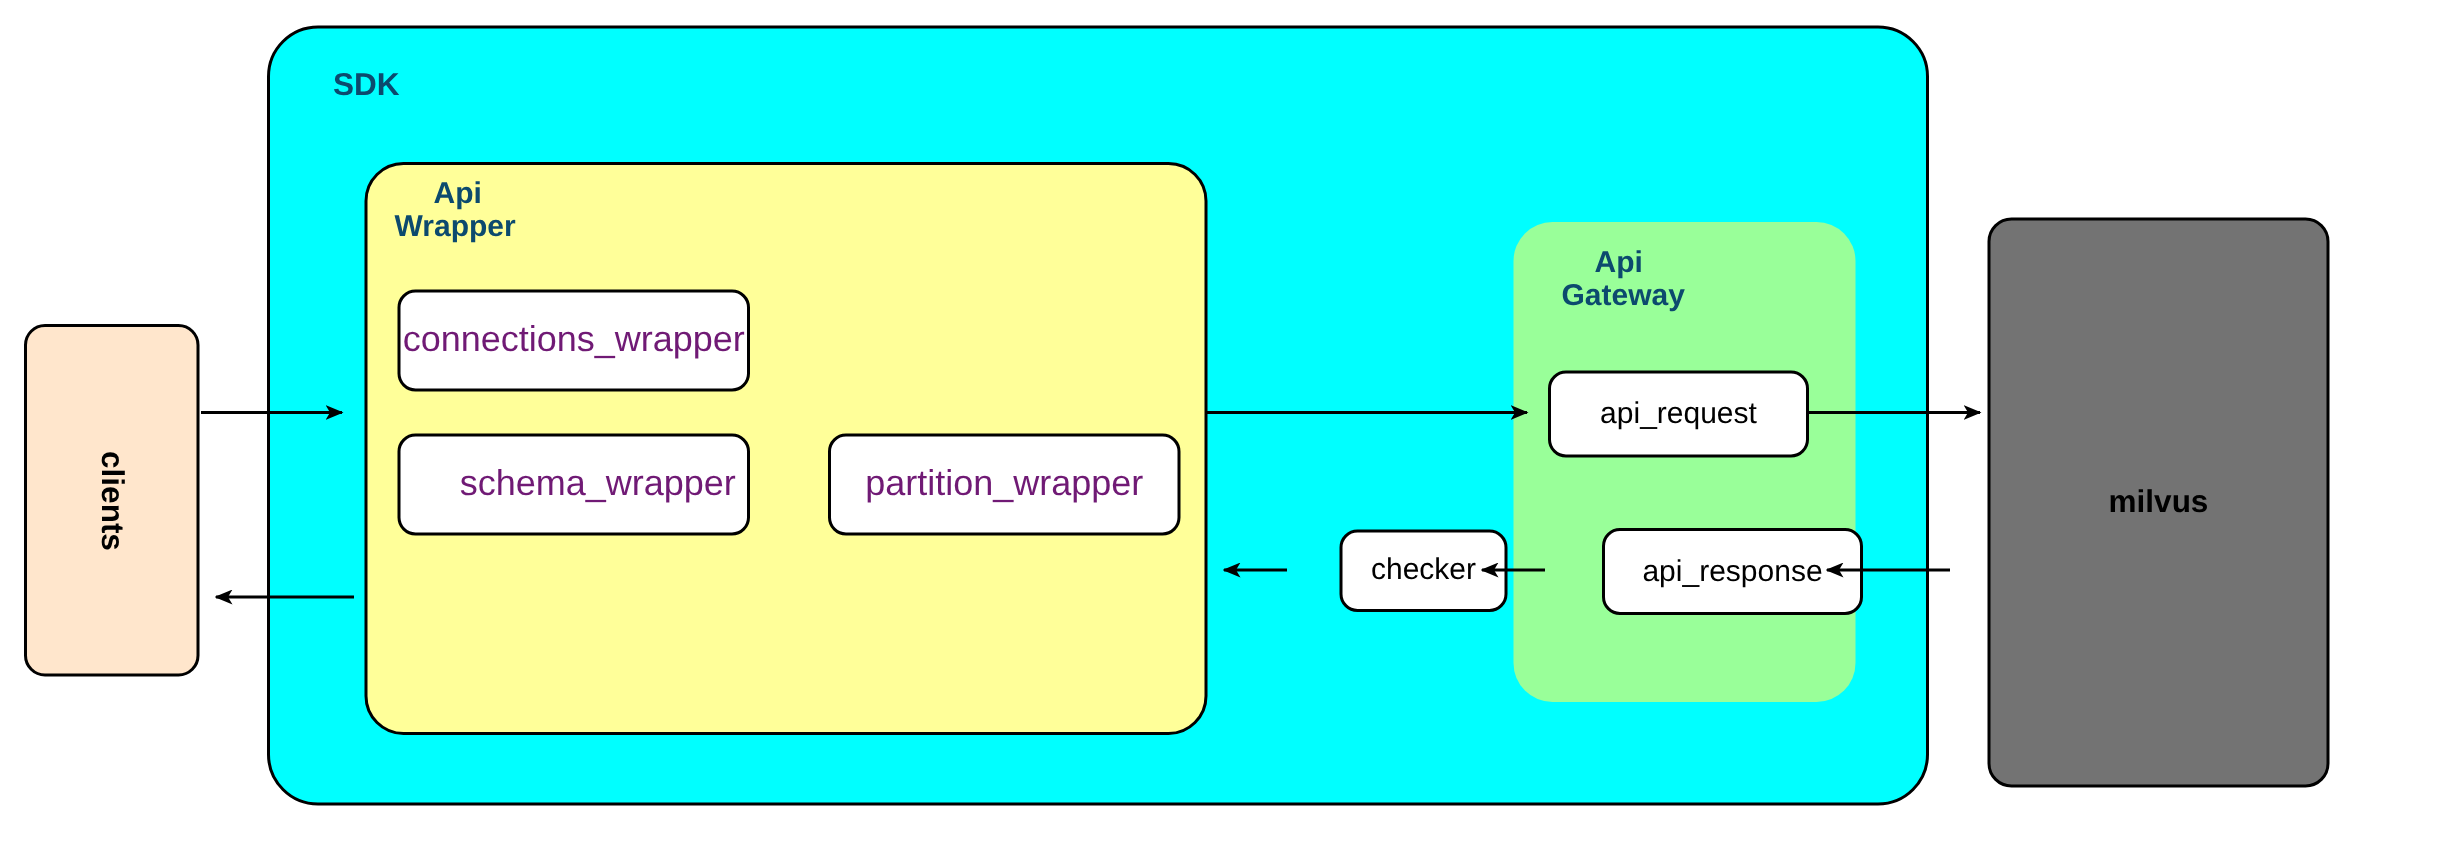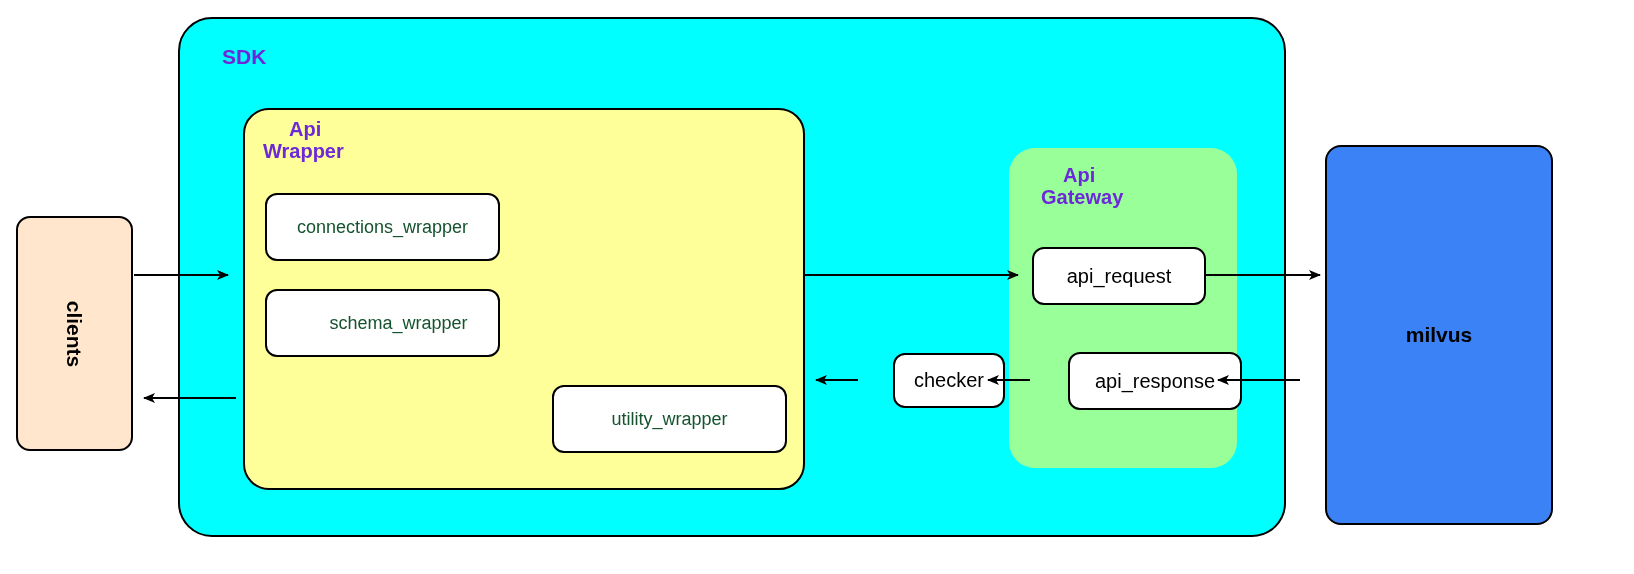--- a/index.html
+++ b/index.html
@@ -31,21 +31,21 @@
 
   
   .container-box {
     position: absolute;
     box-sizing: border-box;
     border: 2px solid #000000;
   }
   .container-label {
     position: absolute;
     font-weight: bold;
-    color: #6d28d9;
+    color: #0c4a6e;
     line-height: 1.12;
     white-space: pre-line;
   }
 
   
   #sdk-box {
     left: 178px;
     top: 17px;
     width: 1108px;
     height: 520px;
@@ -88,22 +88,22 @@
     left: 32px;
     top: 16px;
     font-size: 20px;
     text-indent: 22px;
   }
 
   
   .wrapper-item {
     background: #ffffff;
     border-radius: 12px;
-    font-size: 18px;
-    color: #14532d;
+    font-size: 24px;
+    color: #701a75;
     width: 235px;
     height: 68px;
   }
   .gateway-item {
     background: #ffffff;
     border-radius: 12px;
     font-size: 20px;
     color: #000000;
     width: 174px;
     height: 58px;
@@ -123,21 +123,21 @@
     color: #000000;
     transform: rotate(90deg);
     white-space: nowrap;
   }
 
   #milvus-box {
     left: 1325px;
     top: 145px;
     width: 228px;
     height: 380px;
-    background: #3b82f6;
+    background: #737373;
     border-radius: 16px;
   }
   #milvus-label {
     font-weight: bold;
     font-size: 21px;
     color: #000000;
   }
 
   #checker-box {
     left: 860px;
@@ -182,25 +182,25 @@
 
   <div class="box wrapper-item" style="left:265px; top:193px;">
     <span>connections_wrapper</span>
   </div>
 
 
   <div class="box wrapper-item" style="left:265px; top:289px;padding-left:32px;">
     <span>schema_wrapper</span>
   </div>
 
-
-
-  <div class="box wrapper-item" style="left:552px; top:385px;">
-    <span>utility_wrapper</span>
-  </div>
+  <div class="box wrapper-item" style="left:552px; top:289px;">
+    <span>partition_wrapper</span>
+  </div>
+
+
 
   <div class="box gateway-item" style="left:1032px; top:247px;">
     <span>api_request</span>
   </div>
 
   <div class="box gateway-item" style="left:1032px; top:352px;margin-left:36px;">
     <span>api_response</span>
   </div>
 
   <div class="box" id="checker-box">

